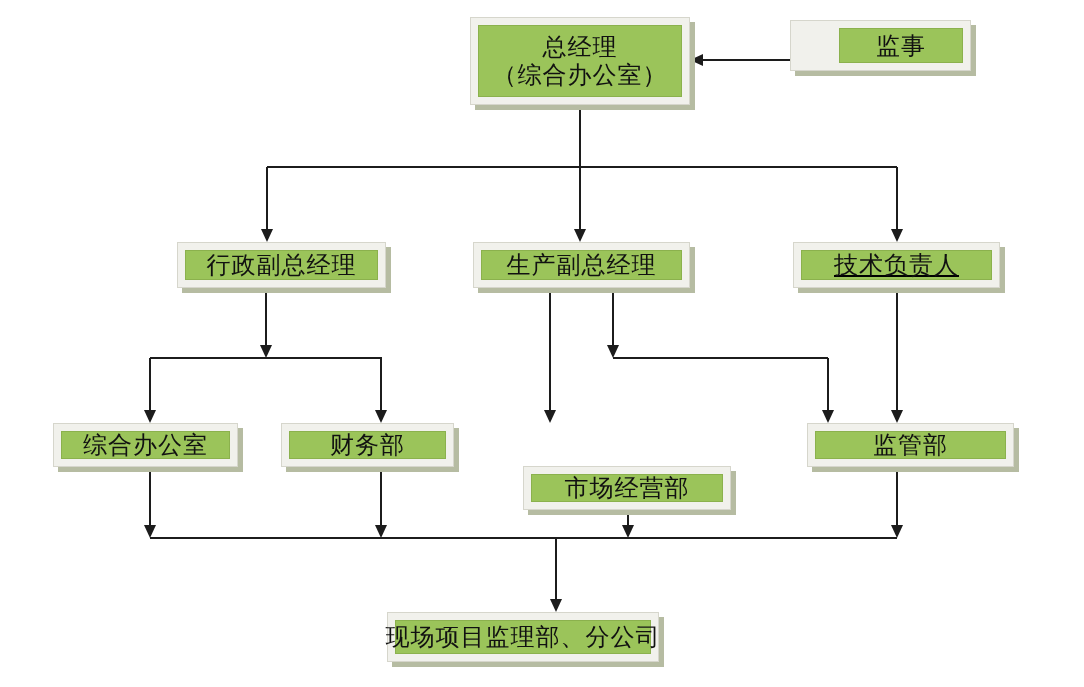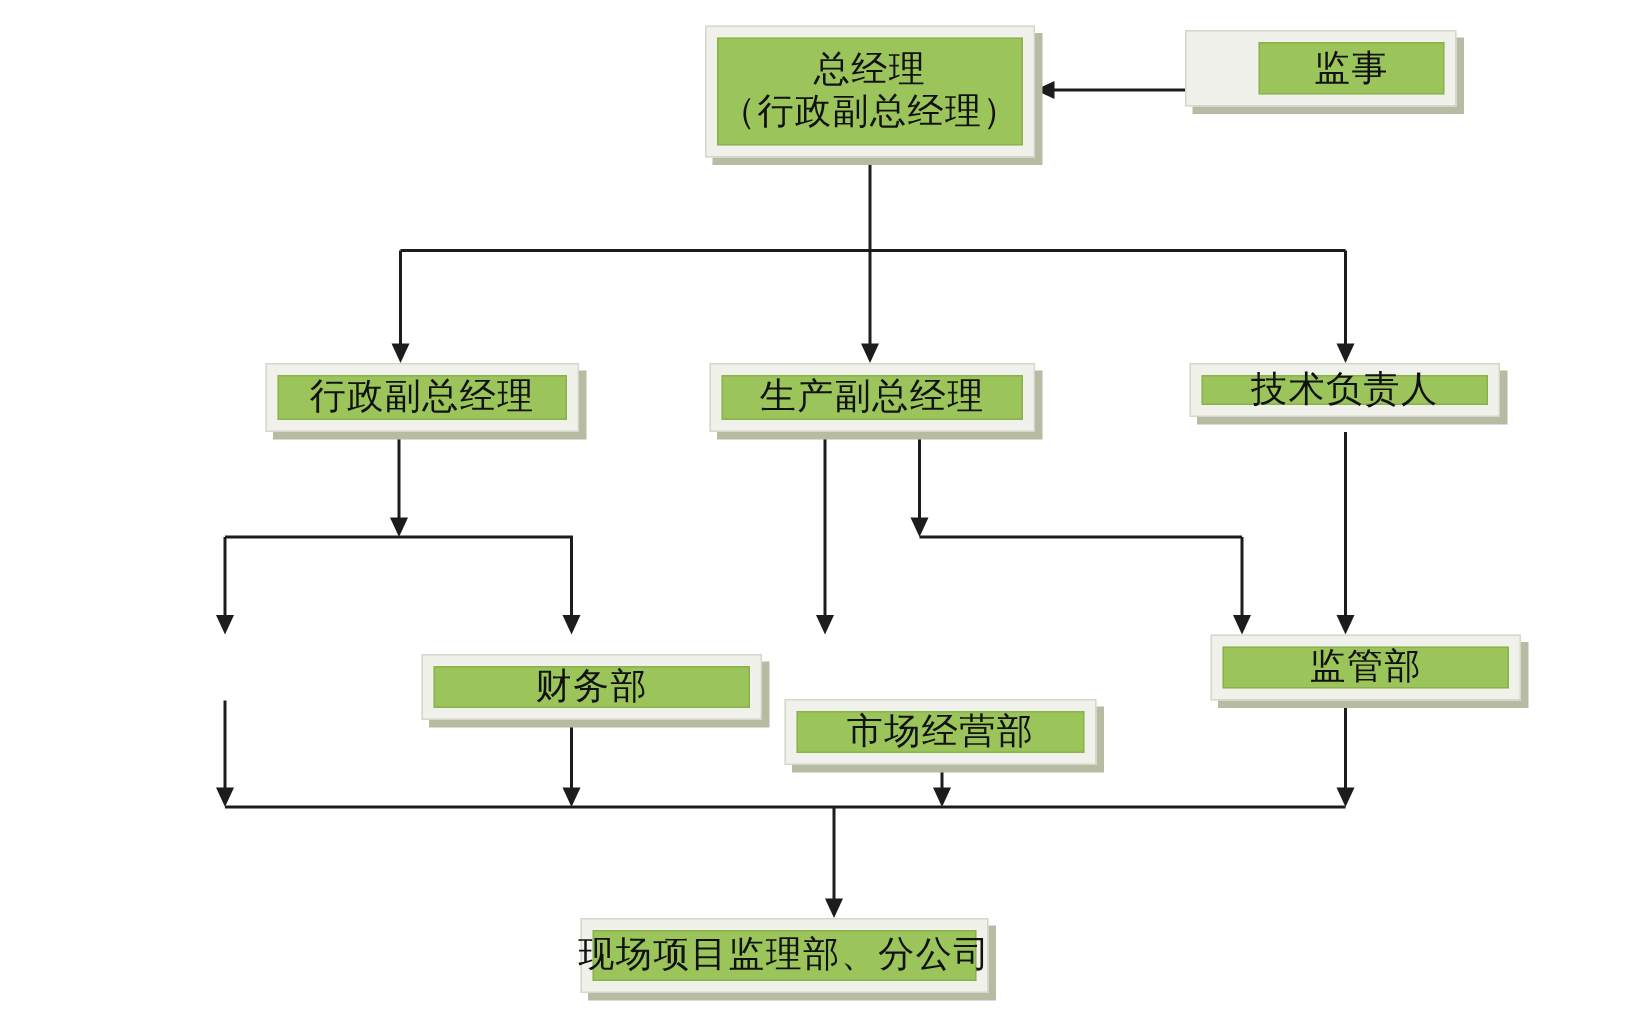--- a/index.html
+++ b/index.html
@@ -134,42 +134,45 @@
     </g>
     <g>
       <line x1="556" y1="538" x2="556" y2="600"></line>
       <polygon points="556,612 550,599 562,599"></polygon>
     </g>
   </svg>
 
   <div class="node" style="left:470px; top:17px; width:220px; height:88px;">
     <div class="node-inner">
       <span>总经理</span>
-      <span>（行政副总经理）</span>
+      <span>（综合办公室）</span>
     </div>
   </div>
 
   <div class="node" style="left:790px; top:20px; width:181px; height:51px;padding-left:48px;">
     <div class="node-inner">监事</div>
   </div>
 
   <div class="node" style="left:177px; top:242px; width:209px; height:46px;">
     <div class="node-inner">行政副总经理</div>
   </div>
 
   <div class="node" style="left:473px; top:242px; width:217px; height:46px;">
     <div class="node-inner">生产副总经理</div>
   </div>
 
-  <div class="node" style="left:793px; top:242px; width:207px; height:36px;">
+  <div class="node" style="left:793px; top:242px; width:207px; height:46px;text-decoration:underline;">
     <div class="node-inner">技术负责人</div>
   </div>
 
+  <div class="node" style="left:53px; top:423px; width:185px; height:44px;">
+    <div class="node-inner">综合办公室</div>
+  </div>
 
-  <div class="node" style="left:281px; top:436px; width:227px; height:44px;">
+  <div class="node" style="left:281px; top:423px; width:173px; height:44px;">
     <div class="node-inner">财务部</div>
   </div>
 
   <div class="node" style="left:523px; top:423px; width:208px; height:44px;margin-top:43px;">
     <div class="node-inner">市场经营部</div>
   </div>
 
   <div class="node" style="left:807px; top:423px; width:207px; height:44px;">
     <div class="node-inner">监管部</div>
   </div>

